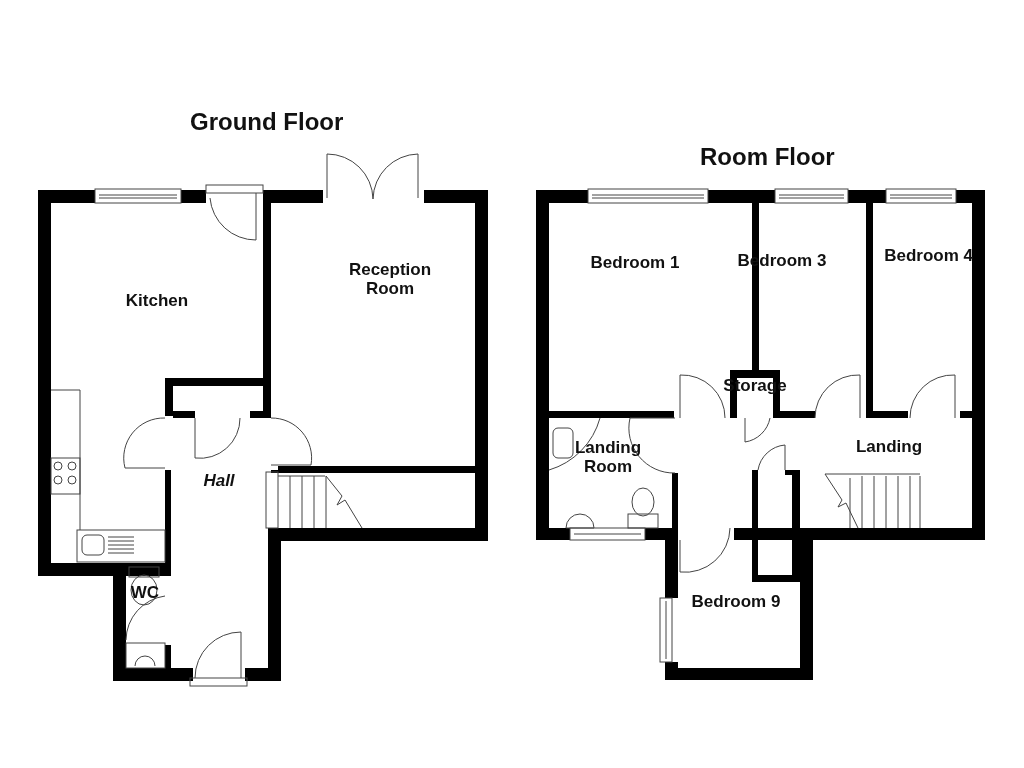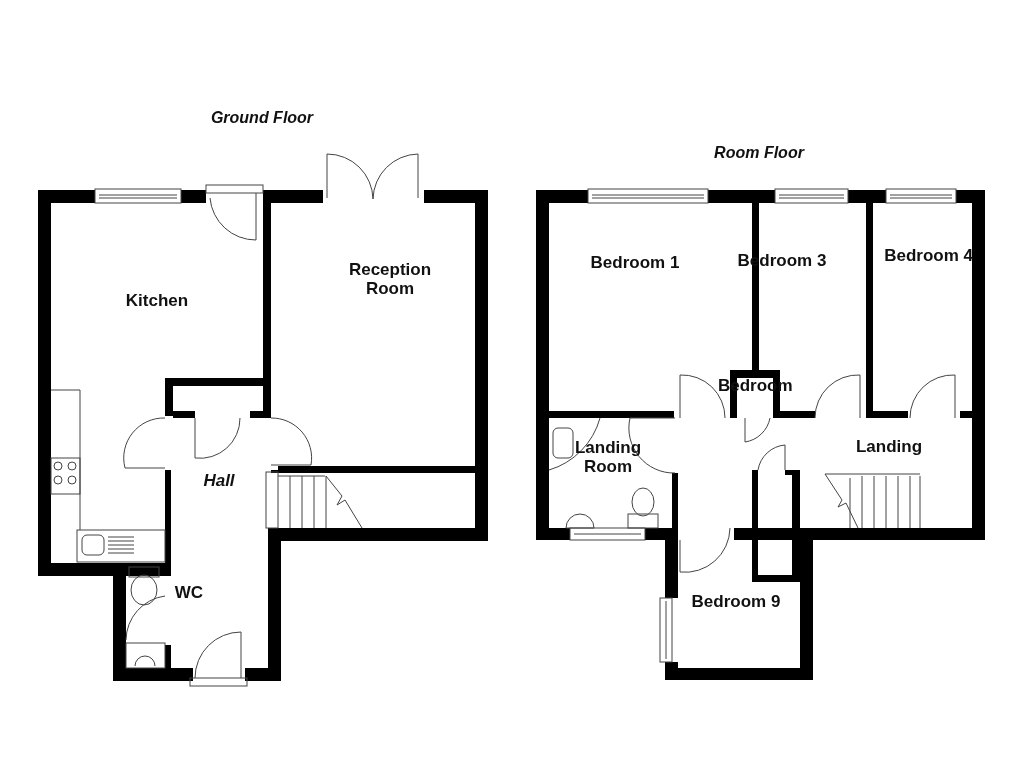--- a/index.html
+++ b/index.html
@@ -1,19 +1,19 @@
 <!DOCTYPE html>
 <html><head>
 <meta charset="utf-8">
 <style>
   html, body { margin: 0; padding: 0; background: #ffffff; }
   body { width: 1024px; height: 768px; overflow: hidden; position: relative; font-family: "Liberation Sans", sans-serif; }
   svg { position: absolute; left: 0; top: 0; }
   .lbl { position: absolute; font-family: "Liberation Sans", sans-serif; font-weight: bold; color: #111; text-align: center; line-height: 1.0; white-space: nowrap; }
-  .title { font-size: 16px; font-style: italic; }
+  .title { font-size: 24px; }
   .room { font-size: 17px; }
   .room.two { line-height: 19px; }
 </style>
 </head>
 <body>
 
 <svg width="1024" height="768" viewBox="0 0 1024 768">
   <g fill="#000">
 
     <rect x="38" y="190" width="57" height="13"></rect>
@@ -193,24 +193,24 @@
 
 <div class="lbl title" style="left:190px; top:110px; width:144px;">Ground Floor</div>
 <div class="lbl title" style="left:700px; top:145px; width:118px;">Room Floor</div>
 
 <div class="lbl room" style="left:112px; top:292px; width:90px;">Kitchen</div>
 <div class="lbl room two" style="left:336px; top:260px; width:108px;">
   <div>Reception</div>
   <div>Room</div>
 </div>
 <div class="lbl room" style="left:196px; top:472px; width:46px;font-style:italic;">Hall</div>
-<div class="lbl room" style="left:126px; top:584px; width:38px;margin-left:44px;">WC</div>
+<div class="lbl room" style="left:126px; top:584px; width:38px;">WC</div>
 
 <div class="lbl room" style="left:580px; top:254px; width:110px;">Bedroom 1</div>
 <div class="lbl room" style="left:728px; top:252px; width:108px;">Bedroom 3</div>
 <div class="lbl room" style="left:869px; top:247px; width:104px;text-align:right;">Bedroom 4</div>
-<div class="lbl room" style="left:718px; top:377px; width:74px;">Bedroom</div>
+<div class="lbl room" style="left:718px; top:377px; width:74px;">Storage</div>
 <div class="lbl room two" style="left:566px; top:438px; width:84px;">
   <div>Landing</div>
   <div>Room</div>
 </div>
 <div class="lbl room" style="left:846px; top:438px; width:86px;">Landing</div>
 <div class="lbl room" style="left:681px; top:593px; width:110px;">Bedroom 9</div>
 
 </body></html>

